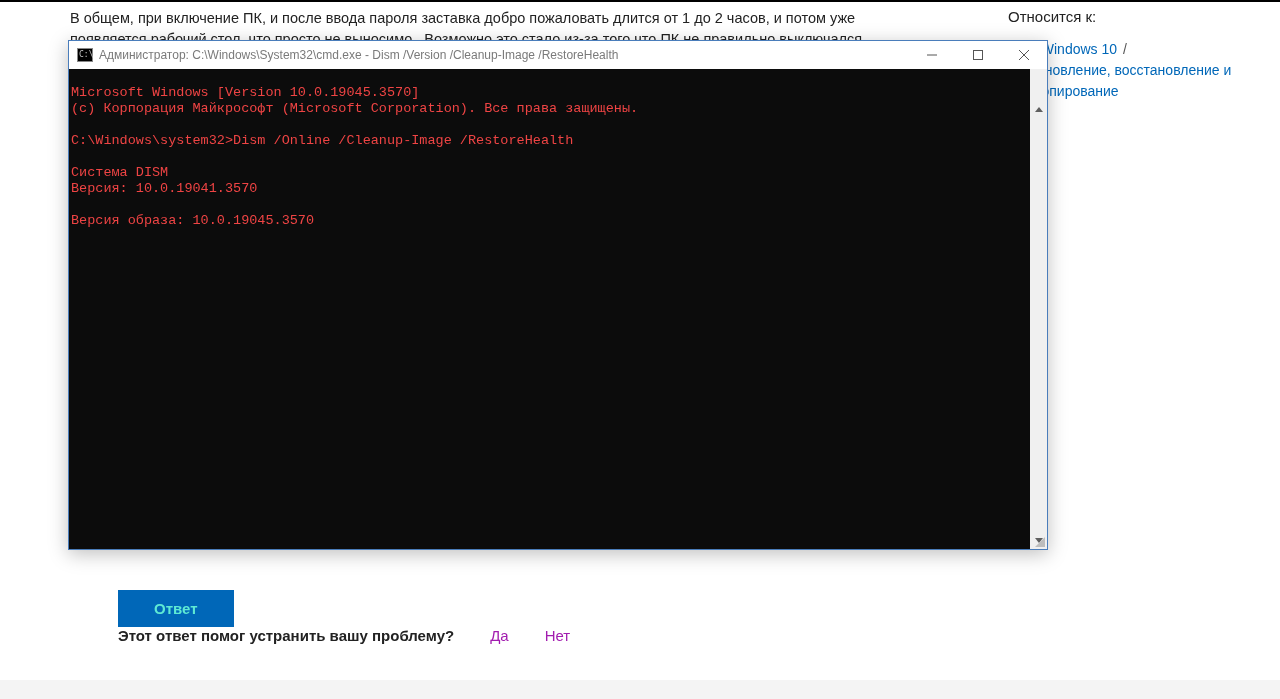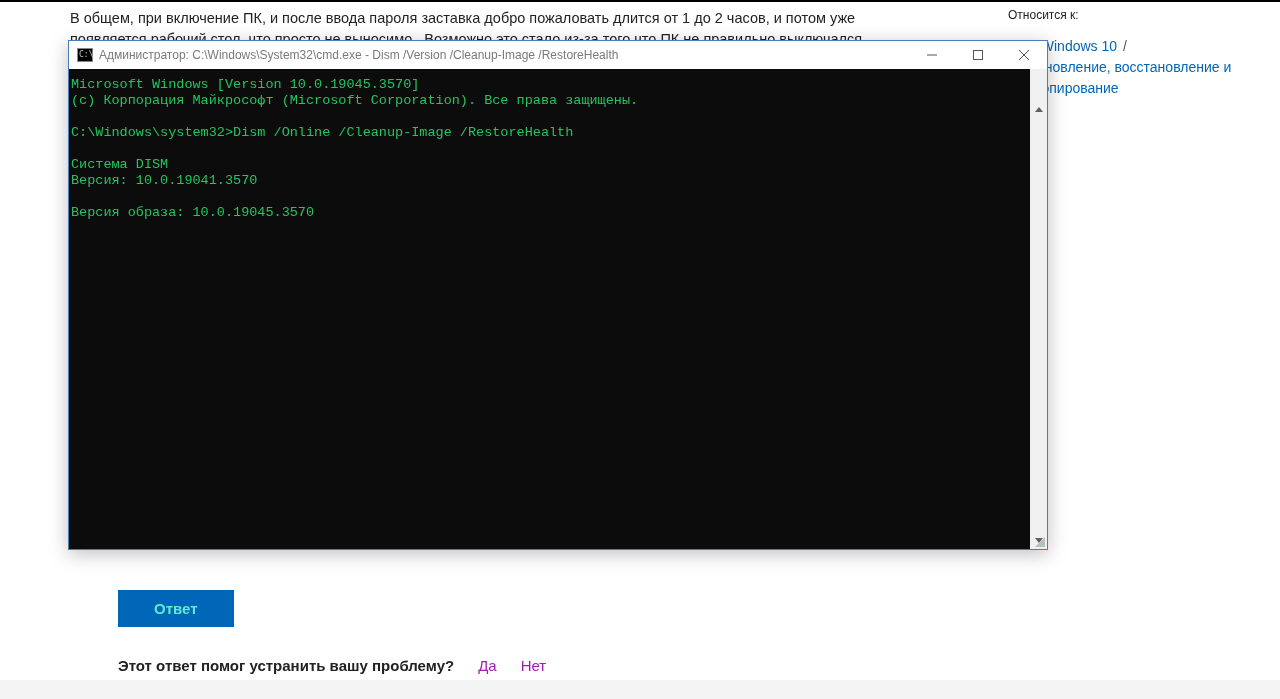--- a/index.html
+++ b/index.html
@@ -43,36 +43,35 @@
 .answer-btn {
   background: #0067b8;
   color: #5eead4;
   border: none;
   padding: 10px 36px;
   font-size: 15px;
   font-weight: 600;
   cursor: pointer;
 }
 .feedback-row {
-  margin-top: 30px;
-  display: flex;
-  align-items: center;
-  gap: 24px;
+  display: flex;
+  align-items: center;
+  gap: 36px;
   font-size: 15px;
 }
 .feedback-q { color: #222; font-weight: 600; }
 .feedback-link { color: #a21caf; font-weight: 400; cursor: pointer; }
 
 .right-col {
   flex: 1;
   padding-left: 100px;
   padding-top: 6px;
   position: relative;
 }
-.relates-title { font-size: 12px; color: #222; margin-bottom: 14px; }
+.relates-title { font-size: 15px; color: #222; margin-bottom: 14px; }
 .bc-row { font-size: 14px; color: #0067b8; line-height: 1.5; }
 .bc-row a { color: #0067b8; text-decoration: none; cursor: pointer; }
 .bc-sep { color: #555; padding: 0 2px; }
 .scroll-thumb {
   position: absolute;
   right: 232px;
   top: 69px;
   width: 15px;
   height: 19px;
   background: #c2c2c2;
@@ -119,25 +118,25 @@
   display: flex;
   align-items: center;
   justify-content: center;
   color: #555;
   cursor: pointer;
 }
 .tb-btn svg { width: 10px; height: 10px; }
 .console-body {
   flex: 1;
   background: #0c0c0c;
-  color: #22c55e;
+  color: #ef4444;
   font-family: Consolas, "Courier New", monospace;
   font-size: 13.5px;
   line-height: 16px;
-  padding: 8px 2px;
+  padding: 16px 2px;
   white-space: pre;
   overflow: hidden;
   position: relative;
 }
 .console-scroll {
   position: absolute;
   right: 0; top: 0; bottom: 0;
   width: 17px;
   background: #f0f0f0;
 }

